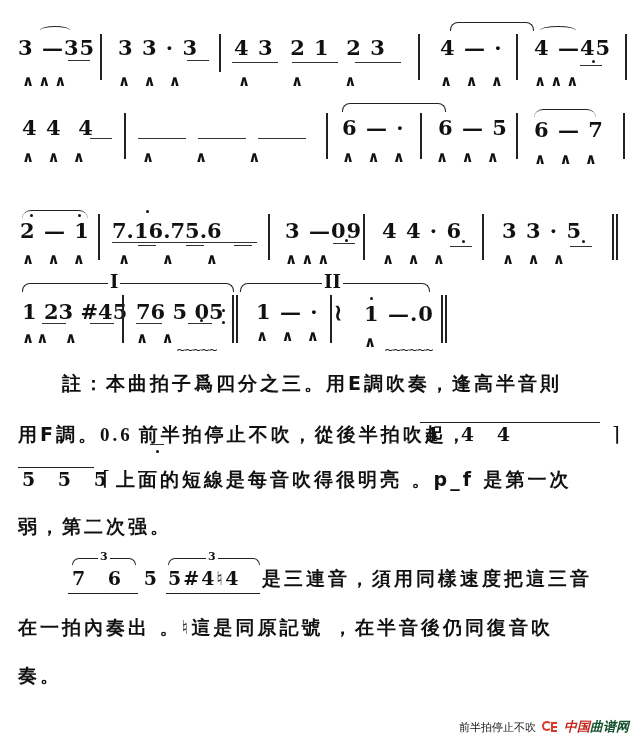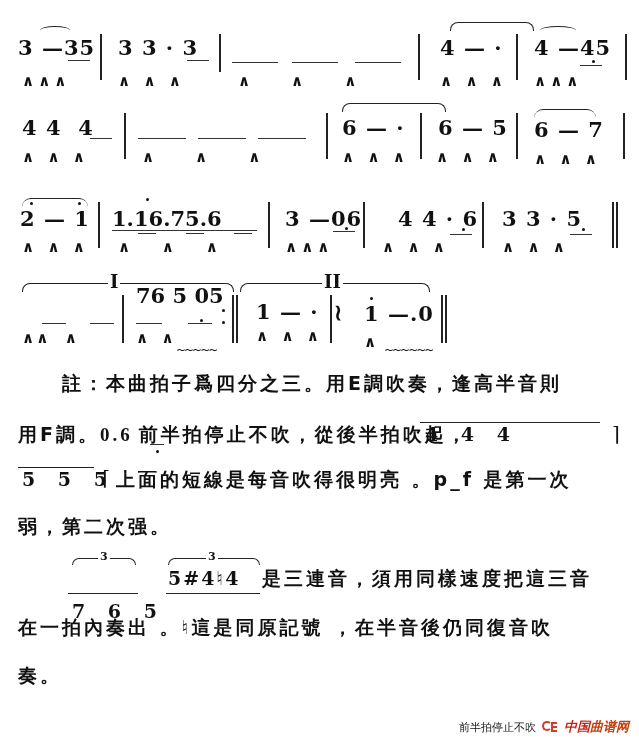--- a/index.html
+++ b/index.html
@@ -17,37 +17,38 @@
   .wavy { position:absolute; font-size:12px; letter-spacing:-2px; font-family:"DejaVu Sans",sans-serif; }
   .roman { position:absolute; font-size:18px; font-weight:bold; background:#fff; padding:0 2px; }
   .text-line { position:absolute; left:18px; font-size:19px; font-weight:bold; line-height:1; white-space:pre;
                font-family:"DejaVu Sans",sans-serif; letter-spacing:3px; }
   .footer { position:absolute; right:10px; bottom:6px; font-size:11px; font-family:"DejaVu Sans",sans-serif; display:flex; align-items:center; gap:6px; }
   .logo-mark { display:inline-block; width:16px; height:12px; position:relative; }
   .logo-mark .c { position:absolute; left:0; top:0; width:10px; height:10px; border:2px solid #d83b2a; border-right-color:transparent; border-radius:50%; box-sizing:border-box;}
   .logo-mark .e { position:absolute; left:9px; top:1px; width:6px; height:10px; border-left:2px solid #d83b2a; box-sizing:border-box;
                   background:linear-gradient(#d83b2a 0 2px, transparent 2px 4px, #d83b2a 4px 6px, transparent 6px 8px, #d83b2a 8px 10px); }
   .brand1 { color:#c0241a; font-weight:bold; font-style:italic; font-size:13px; }
-  .brand2 { color:#c2410c; font-weight:bold; font-style:italic; font-size:13px; }
+  .brand2 { color:#14532d; font-weight:bold; font-style:italic; font-size:13px; }
 </style>
 </head>
 <body>
 
 <div class="score-line" style="top:12px;">
   <div class="slur" style="left:40px; top:14px; width:30px;"></div>
   <span class="n" style="left:18px; top:25px;">3 —35</span>
   <div class="ul" style="left:68px; top:48px; width:22px;"></div>
   <span class="a" style="left:22px; top:62px;">∧∧∧</span>
   <div class="bar" style="left:100px; top:22px; height:46px;"></div>
 
   <span class="n" style="left:118px; top:25px;">3 3 · 3</span>
   <div class="ul" style="left:187px; top:48px; width:22px;"></div>
   <span class="a" style="left:118px; top:62px;">∧ ∧ ∧</span>
   <div class="bar" style="left:219px; top:22px; height:38px;"></div>
 
+  <span class="n" style="left:234px; top:25px;">4 3  2 1  2 3</span>
   <div class="ul" style="left:232px; top:50px; width:46px;"></div>
   <div class="ul" style="left:292px; top:50px; width:46px;"></div>
   <div class="ul" style="left:355px; top:50px; width:46px;"></div>
   <span class="a" style="left:238px; top:62px;">∧    ∧    ∧</span>
   <div class="bar" style="left:418px; top:22px; height:46px;"></div>
 
   <div class="bracket" style="left:450px; top:10px; width:82px;"></div>
   <span class="n" style="left:440px; top:25px;">4 — ·</span>
   <span class="a" style="left:440px; top:62px;">∧ ∧ ∧</span>
   <div class="bar" style="left:516px; top:22px; height:46px;"></div>
@@ -80,66 +81,67 @@
   <span class="n" style="left:438px; top:22px;">6 — 5</span>
   <span class="a" style="left:436px; top:55px;">∧ ∧ ∧</span>
   <div class="bar" style="left:516px; top:18px; height:46px;"></div>
 
   <div class="slur" style="left:534px; top:14px; width:62px; border-radius:10px 10px 0 0;"></div>
   <span class="n" style="left:534px; top:24px;">6 — 7</span>
   <span class="a" style="left:534px; top:57px;">∧ ∧ ∧</span>
   <div class="bar" style="left:623px; top:18px; height:46px;"></div>
 </div>
 
-<div class="score-line" style="top:180px;">
+<div class="score-line" style="top:192px;">
   <div class="slur" style="left:22px; top:18px; width:66px; border-radius:10px 10px 0 0;"></div>
   <div class="dot" style="left:30px; top:22px;"></div>
   <div class="dot" style="left:78px; top:22px;"></div>
   <span class="n" style="left:20px; top:28px;">2 — 1</span>
   <span class="a" style="left:22px; top:60px;">∧ ∧ ∧</span>
   <div class="bar" style="left:98px; top:22px; height:46px;"></div>
 
   <div class="dot" style="left:146px; top:18px;"></div>
-  <span class="n" style="left:112px; top:28px; letter-spacing:0;">1.16.75.6</span>
+  <span class="n" style="left:112px; top:28px; letter-spacing:0;">7.16.75.6</span>
   <div class="ul" style="left:112px; top:50px; width:145px;"></div>
   <div class="ul" style="left:138px; top:53px; width:18px;"></div>
   <div class="ul" style="left:186px; top:53px; width:18px;"></div>
   <div class="ul" style="left:234px; top:53px; width:18px;"></div>
   <span class="a" style="left:118px; top:60px;">∧   ∧   ∧</span>
   <div class="bar" style="left:268px; top:22px; height:46px;"></div>
 
-  <span class="n" style="left:285px; top:28px;">3 —06</span>
+  <span class="n" style="left:285px; top:28px;">3 —09</span>
   <div class="ul" style="left:333px; top:51px; width:22px;"></div>
   <div class="dot" style="left:345px; top:47px;"></div>
   <span class="a" style="left:285px; top:60px;">∧∧∧</span>
   <div class="bar" style="left:363px; top:22px; height:46px;"></div>
 
-  <span class="n" style="left:382px; top:28px;margin-left:16px;">4 4 · 6</span>
+  <span class="n" style="left:382px; top:28px;">4 4 · 6</span>
   <div class="ul" style="left:450px; top:54px; width:22px;"></div>
   <div class="dot" style="left:462px; top:48px;"></div>
   <span class="a" style="left:382px; top:60px;">∧ ∧ ∧</span>
   <div class="bar" style="left:482px; top:22px; height:46px;"></div>
 
   <span class="n" style="left:502px; top:28px;">3 3 · 5</span>
   <div class="ul" style="left:570px; top:54px; width:22px;"></div>
   <div class="dot" style="left:582px; top:48px;"></div>
   <span class="a" style="left:502px; top:60px;">∧ ∧ ∧</span>
   <div class="bar" style="left:612px; top:22px; height:46px;"></div>
   <div class="bar" style="left:616px; top:22px; height:46px;"></div>
 </div>
 
 <div class="score-line" style="top:265px; height:95px;">
   <div class="bracket" style="left:22px; top:18px; width:210px;"></div>
   <span class="roman" style="left:108px; top:6px;">I</span>
+  <span class="n" style="left:22px; top:36px; letter-spacing:0;">1 23 #45</span>
   <div class="ul" style="left:42px; top:58px; width:24px;"></div>
   <div class="ul" style="left:90px; top:58px; width:24px;"></div>
   <span class="a" style="left:22px; top:66px; letter-spacing:2px;">∧∧  ∧</span>
   <div class="bar" style="left:122px; top:30px; height:48px;"></div>
 
-  <span class="n" style="left:136px; top:20px; letter-spacing:0;">76 5 05</span>
+  <span class="n" style="left:136px; top:36px; letter-spacing:0;">76 5 05</span>
   <div class="ul" style="left:136px; top:58px; width:26px;"></div>
   <div class="ul" style="left:188px; top:58px; width:24px;"></div>
   <div class="dot" style="left:200px; top:54px;"></div>
   <span class="a" style="left:136px; top:66px;">∧ ∧</span>
   <span class="wavy" style="left:176px; top:78px;">~~~~~</span>
   <div class="dot" style="left:222px; top:44px;"></div>
   <div class="dot" style="left:222px; top:56px;"></div>
   <div class="bar" style="left:232px; top:30px; height:48px;"></div>
   <div class="bar" style="left:236px; top:30px; height:48px;"></div>
 
@@ -172,21 +174,21 @@
 
   <div class="ul" style="left:18px; top:467px; width:76px; background:#222;"></div>
   <span class="text-line" style="left:22px; top:470px; font-family:'DejaVu Serif',serif; letter-spacing:8px;">5 5 5</span>
   <span class="abs" style="left:102px; top:466px; font-size:20px;">⌈</span>
   <span class="text-line" style="left:116px; top:470px;">上面的短線是每音吹得很明亮 。p_f 是第一次</span>
 
   <span class="text-line" style="left:18px; top:517px;">弱，第二次强。</span>
 
   <div class="bracket" style="left:72px; top:558px; width:62px; height:6px;"></div>
   <span class="abs" style="left:98px; top:550px; font-size:11px; font-weight:bold; background:#fff; padding:0 2px;">3</span>
-  <span class="text-line" style="left:72px; top:569px; font-family:'DejaVu Serif',serif; letter-spacing:8px;margin-top:33px;">7 6 5</span>
+  <span class="text-line" style="left:72px; top:569px; font-family:'DejaVu Serif',serif; letter-spacing:8px;">7 6 5</span>
   <div class="ul" style="left:68px; top:593px; width:70px; background:#222;"></div>
 
   <div class="bracket" style="left:168px; top:558px; width:90px; height:6px;"></div>
   <span class="abs" style="left:206px; top:550px; font-size:11px; font-weight:bold; background:#fff; padding:0 2px;">3</span>
   <span class="text-line" style="left:168px; top:569px; font-family:'DejaVu Serif',serif; letter-spacing:2px;">5#4♮4</span>
   <div class="ul" style="left:166px; top:593px; width:94px; background:#222;"></div>
   <span class="text-line" style="left:262px; top:569px;">是三連音，須用同樣速度把這三音</span>
 
   <span class="text-line" style="left:18px; top:618px;">在一拍內奏出 。♮這是同原記號 ，在半音後仍同復音吹</span>
   <span class="text-line" style="left:18px; top:666px;">奏。</span>

